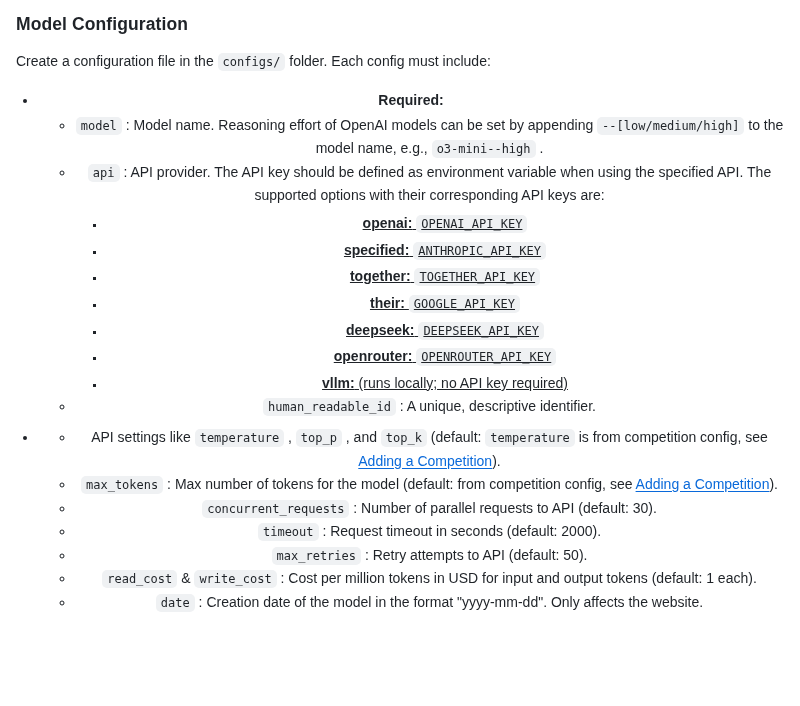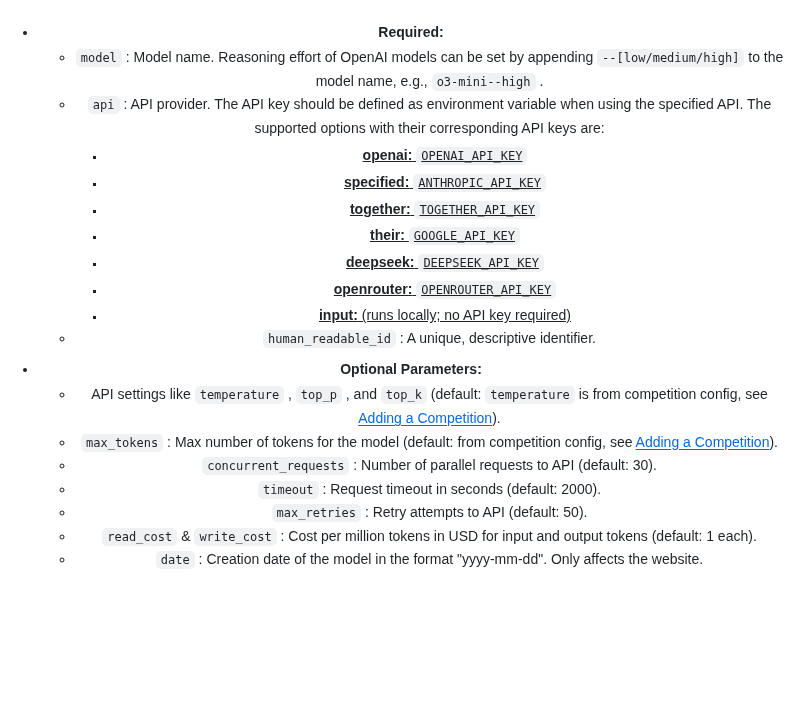--- a/index.html
+++ b/index.html
@@ -61,35 +61,37 @@
     text-decoration: underline;
   }
   ul.l3 > li { margin-top: 4px; line-height: 1.62; }
   ul.l3 > li::marker { font-size: 11px; }
   strong { font-weight: 700; }
 </style>
 </head>
 <body>
 
 <div class="doc">
+  <h2 class="page-title">Model Configuration</h2>
+  <p class="intro">Create a configuration file in the <code class="chip">configs/</code> folder. Each config must include:</p>
   <ul class="l1">
       <li><strong>Required:</strong><ul class="l2">
           <li><code class="chip">model</code> : Model name. Reasoning effort of OpenAI models can be set by appending <code class="chip">--[low/medium/high]</code> to the model name, e.g., <code class="chip">o3-mini--high</code> .</li>
           <li><code class="chip">api</code> : API provider. The API key should be defined as environment variable when using the specified API. The supported options with their corresponding API keys are:<ul class="l3">
               <li><strong>openai:</strong> <code class="chip">OPENAI_API_KEY</code></li>
               <li><strong>specified:</strong> <code class="chip">ANTHROPIC_API_KEY</code></li>
               <li><strong>together:</strong> <code class="chip">TOGETHER_API_KEY</code></li>
               <li><strong>their:</strong> <code class="chip">GOOGLE_API_KEY</code></li>
               <li><strong>deepseek:</strong> <code class="chip">DEEPSEEK_API_KEY</code></li>
               <li><strong>openrouter:</strong> <code class="chip">OPENROUTER_API_KEY</code></li>
-              <li><strong>input:</strong> (runs locally; no API key required)</li>
+              <li><strong>vllm:</strong> (runs locally; no API key required)</li>
             </ul></li>
           <li><code class="chip">human_readable_id</code> : A unique, descriptive identifier.</li>
         </ul></li>
-      <li><strong>Optional Parameters:</strong><ul class="l2">
+      <li><ul class="l2">
           <li>API settings like <code class="chip">temperature</code> , <code class="chip">top_p</code> , and <code class="chip">top_k</code> (default: <code class="chip">temperature</code> is from competition config, see <a class="doc-link" href="#">Adding a Competition</a>).</li>
           <li><code class="chip">max_tokens</code> : Max number of tokens for the model (default: from competition config, see <a class="doc-link" href="#">Adding a Competition</a>).</li>
           <li><code class="chip">concurrent_requests</code> : Number of parallel requests to API (default: 30).</li>
           <li><code class="chip">timeout</code> : Request timeout in seconds (default: 2000).</li>
           <li><code class="chip">max_retries</code> : Retry attempts to API (default: 50).</li>
           <li><code class="chip">read_cost</code> &amp; <code class="chip">write_cost</code> : Cost per million tokens in USD for input and output tokens (default: 1 each).</li>
           <li><code class="chip">date</code> : Creation date of the model in the format "yyyy-mm-dd". Only affects the website.</li>
         </ul></li>
     </ul>
 </div>

